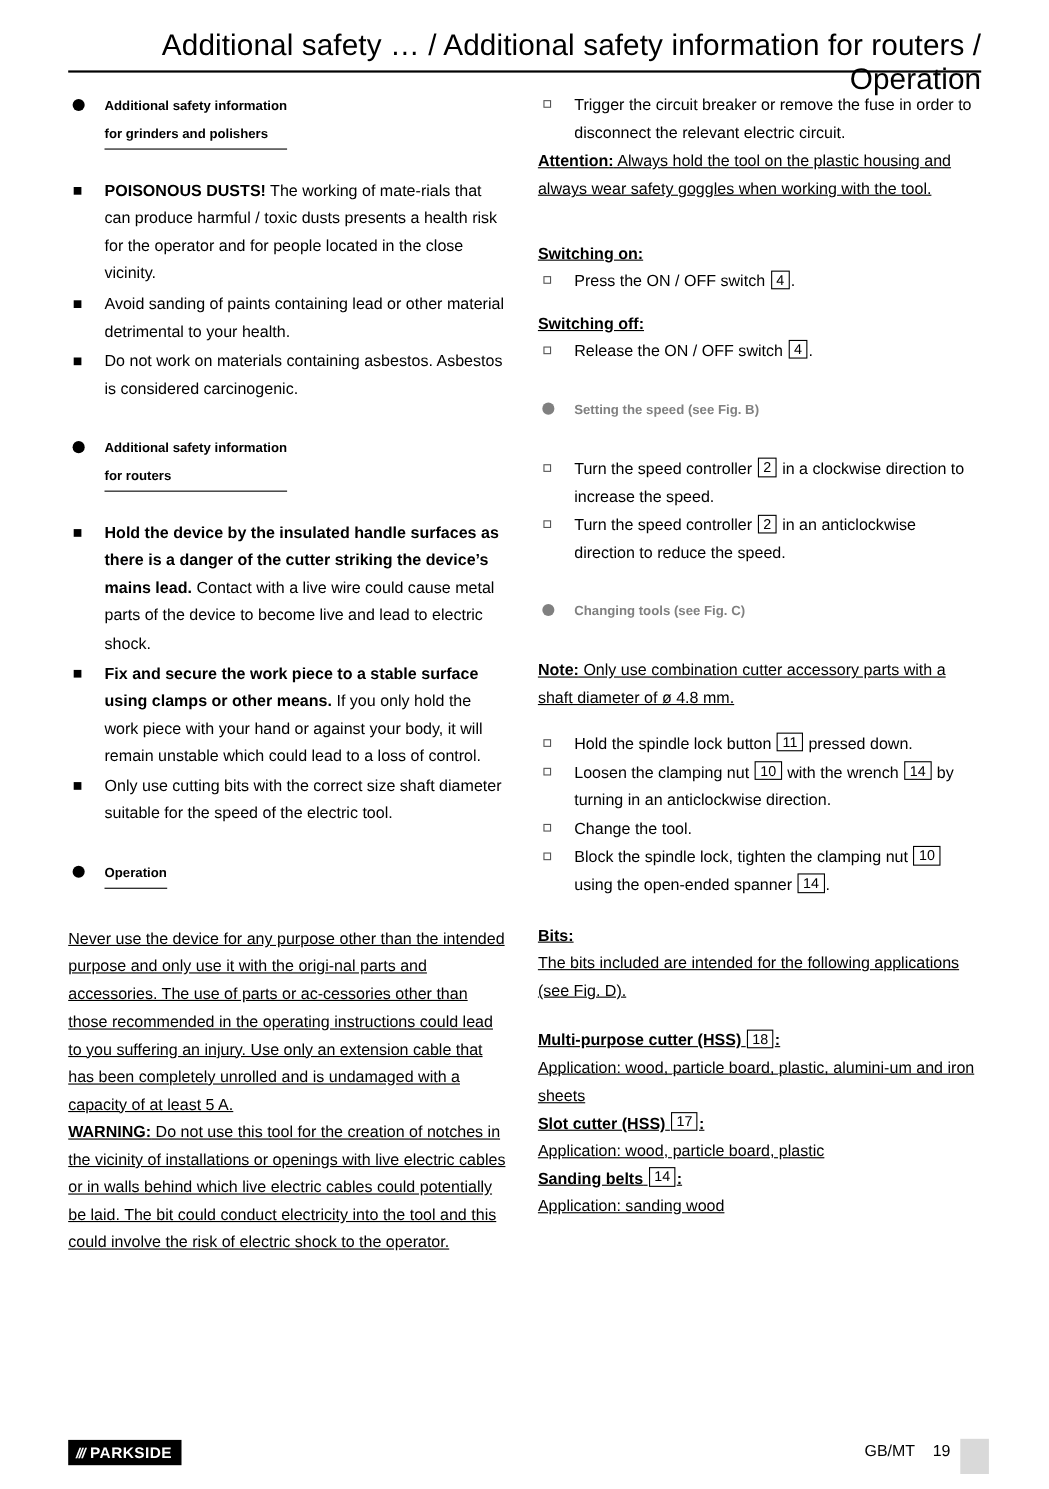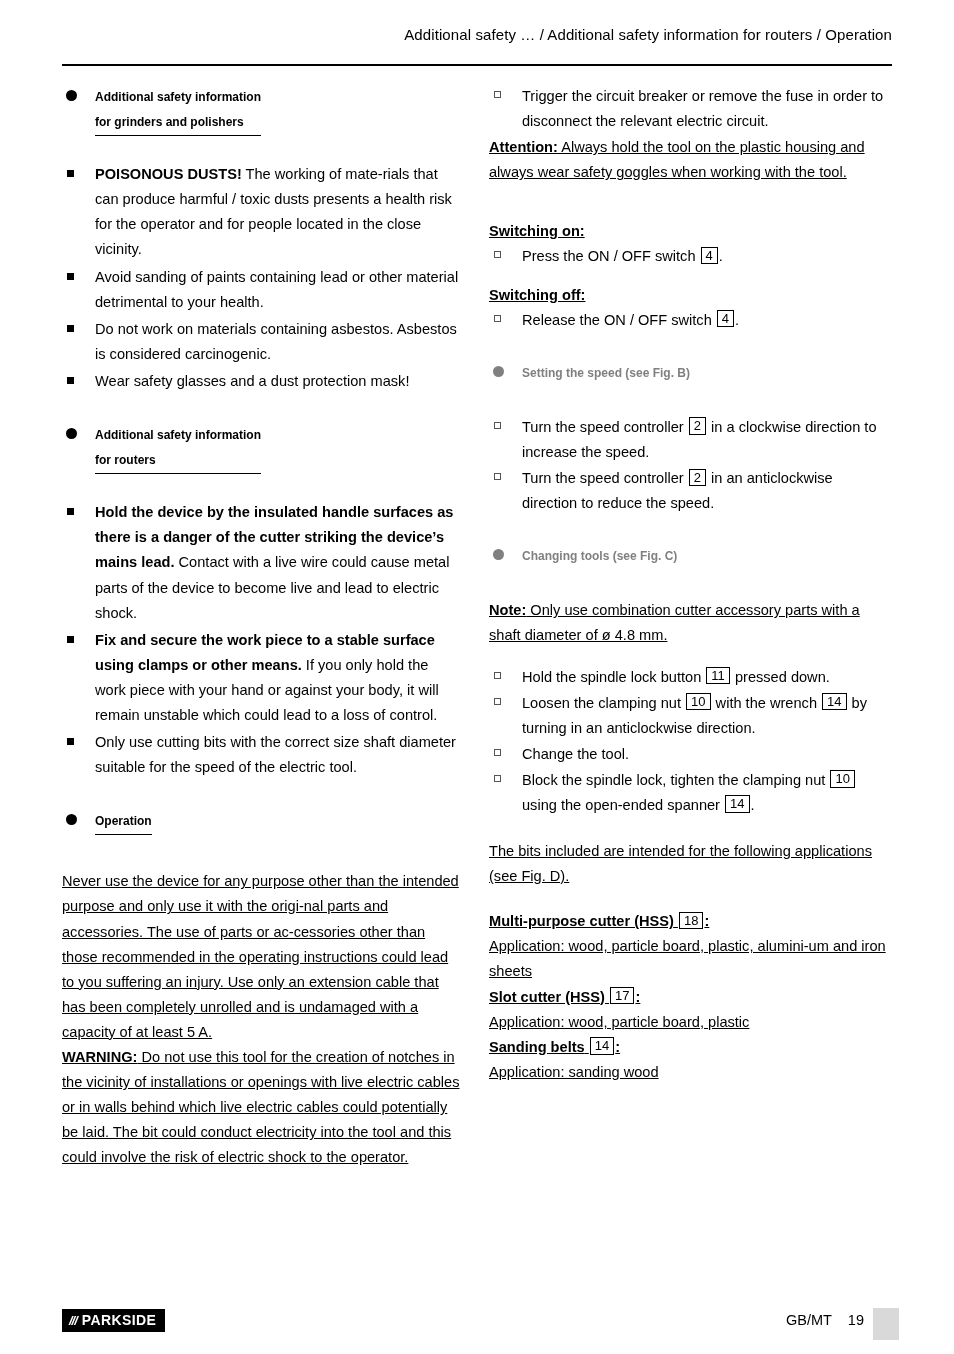--- a/index.html
+++ b/index.html
@@ -18,21 +18,21 @@
     height: 1354px;
     padding: 0;
   }
   
   .header {
     position: absolute;
     top: 26px;
     left: 62px;
     width: 830px;
     text-align: right;
-    font-size: 15px;
+    font-size: 27px;
     font-weight: normal;
     letter-spacing: .1px;
     color: #000;
   }
   .header-rule {
     position: absolute;
     top: 64px;
     left: 62px;
     width: 830px;
     height: 2.2px;
@@ -193,24 +193,20 @@
         <span class="b">POISONOUS DUSTS!</span><span> The working of mate-rials that can produce harmful / toxic dusts presents a health risk for the operator and for people located in the close vicinity.</span>
       </li>
       <li>
         <span class="sqmark"></span>
         <span>Avoid sanding of paints containing lead or other material detrimental to your health.</span>
       </li>
       <li>
         <span class="sqmark"></span>
         <span>Do not work on materials containing asbestos. Asbestos is considered carcinogenic.</span>
       </li>
-      <li>
-        <span class="sqmark"></span>
-        <span>Wear safety glasses and a dust protection mask!</span>
-      </li>
     </ul>
 
     <div class="spacer-26"></div>
 
     <div class="sec-block">
       <span class="bullet"></span>
       <span class="sec-underline">
         <h2 class="sec">Additional safety information</h2><br>
         <h2 class="sec">for routers</h2>
       </span>
@@ -330,20 +326,21 @@
         <span>Change the tool.</span>
       </li>
       <li>
         <span class="hmark"></span>
         <span>Block the spindle lock, tighten the clamping nut </span><span class="numbox">10</span><span> using the open-ended spanner </span><span class="numbox">14</span><span>.</span>
       </li>
     </ul>
 
     <div class="spacer-20"></div>
 
+    <p class="body b">Bits:</p>
     <p class="body">The bits included are intended for the following applications (see Fig. D).</p>
 
     <div class="spacer-20"></div>
 
     <p class="body"><span class="b">Multi-purpose cutter (HSS)</span> <span class="numbox">18</span><span class="b">:</span></p>
     <p class="body">Application: wood, particle board, plastic, alumini-um and iron sheets</p>
 
     <p class="body"><span class="b">Slot cutter (HSS)</span> <span class="numbox">17</span><span class="b">:</span></p>
     <p class="body">Application: wood, particle board, plastic</p>
 

